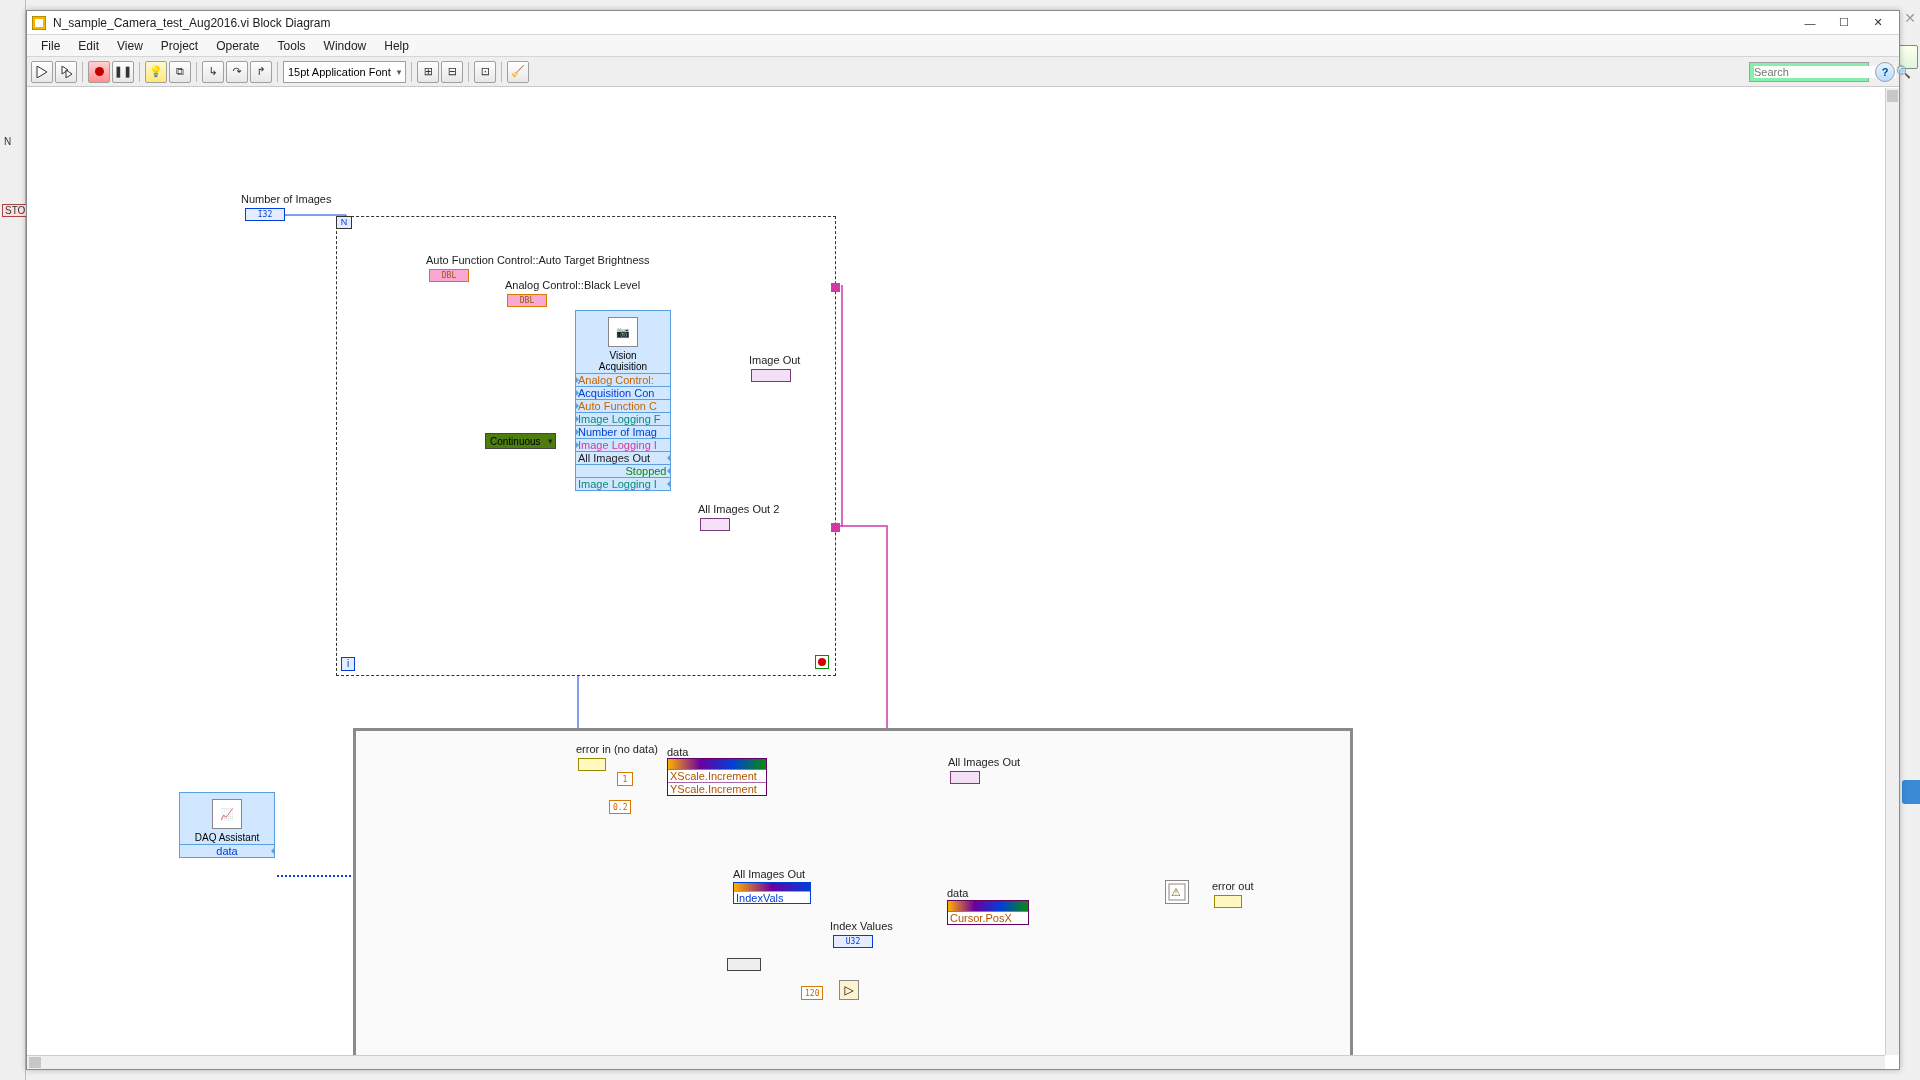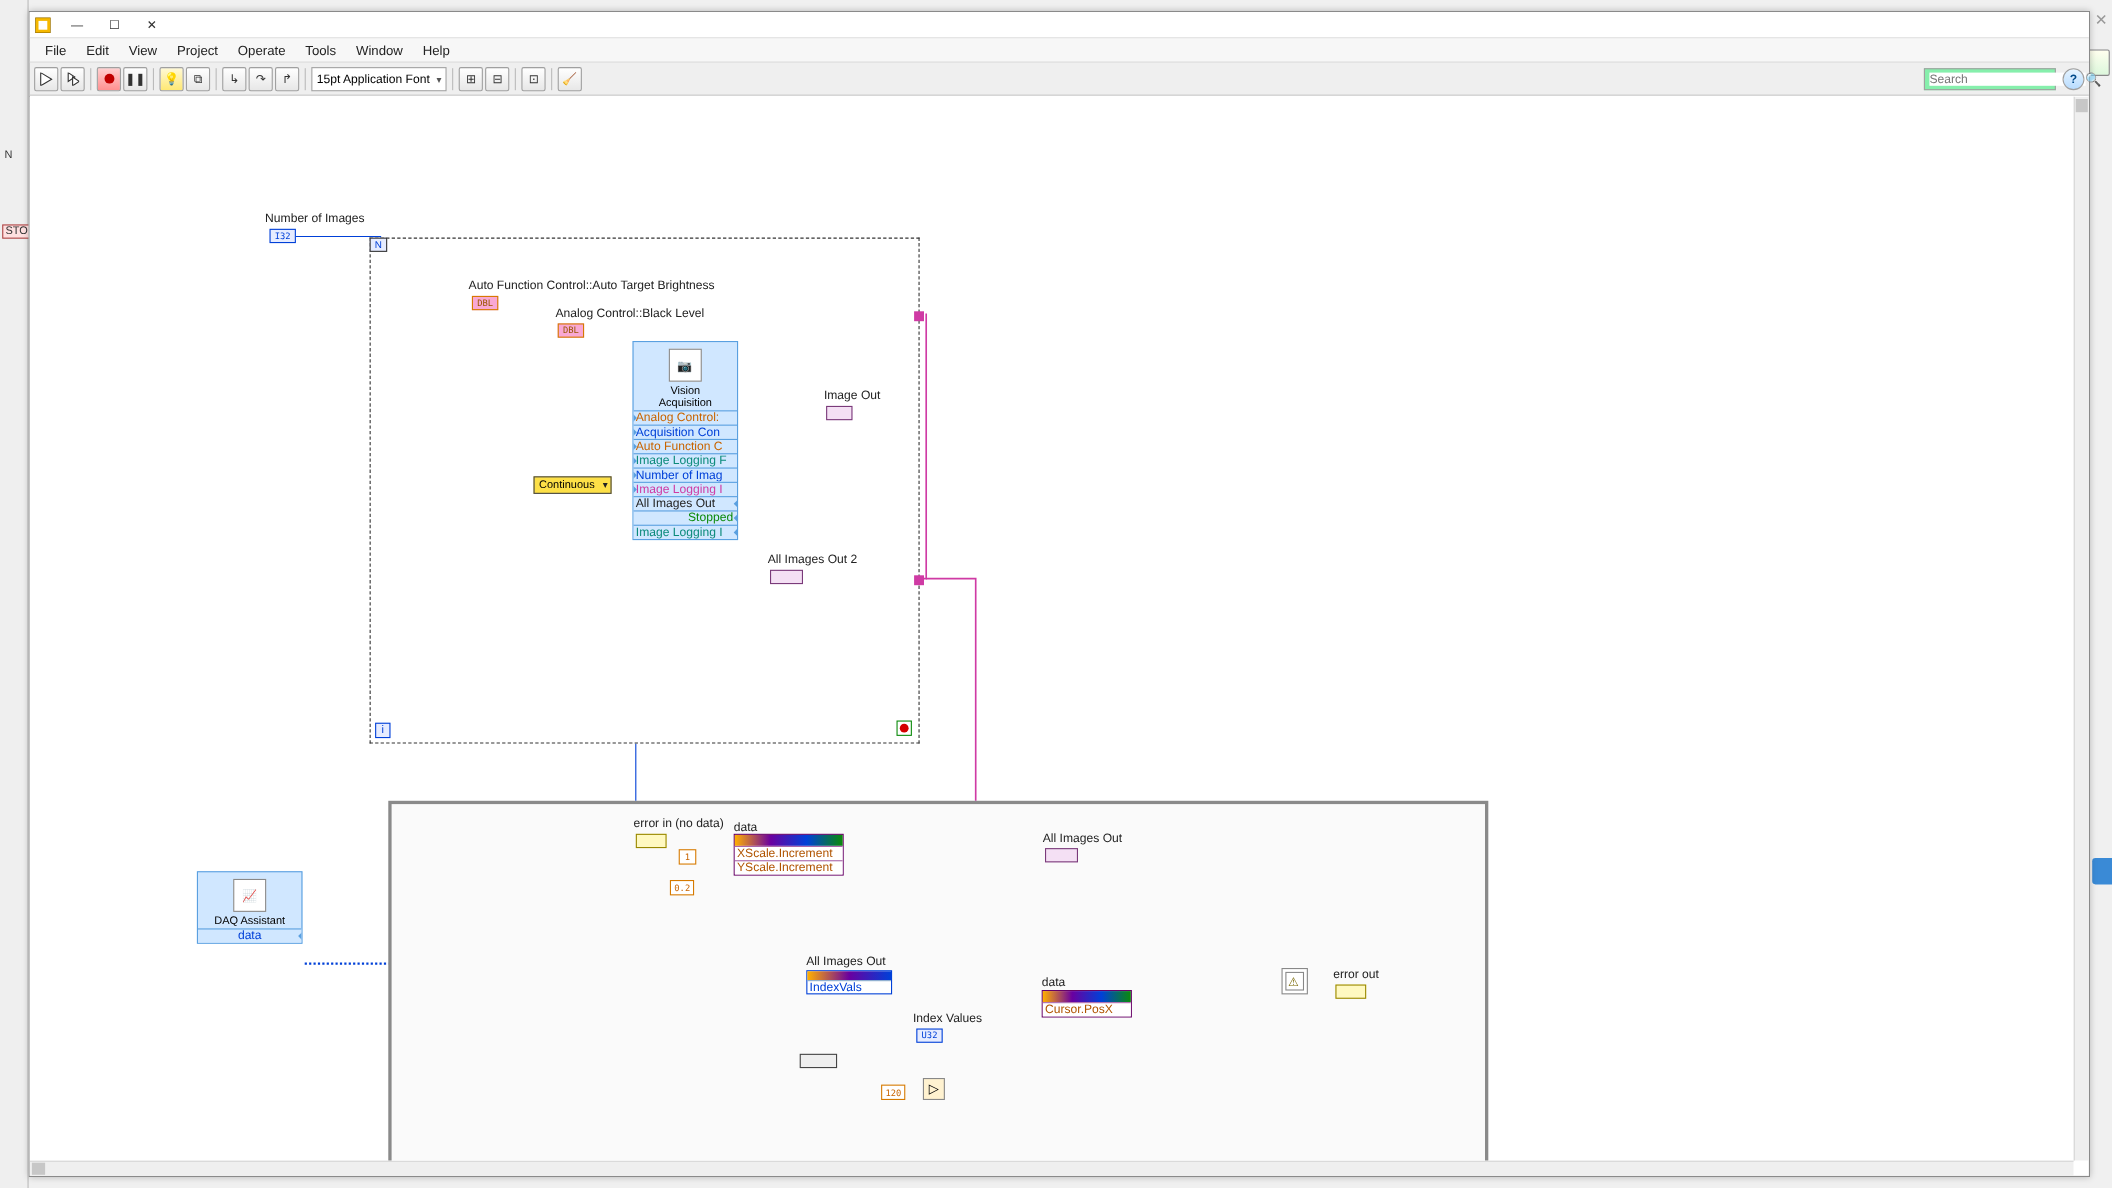--- a/index.html
+++ b/index.html
@@ -33,21 +33,21 @@
 
 .canvas { position:absolute; left:0; right:14px; top:77px; bottom:14px; background:#fff; overflow:hidden; }
 .vscroll { position:absolute; right:0; top:77px; bottom:14px; width:14px; background:#efefef; border-left:1px solid #ccc;}
 .vscroll .thumb { position:absolute; left:1px; right:1px; top:2px; height:12px; background:#c7c7c7;}
 .hscroll { position:absolute; left:0; right:14px; bottom:0; height:14px; background:#efefef; border-top:1px solid #ccc;}
 .hscroll .thumb{ position:absolute; top:1px; bottom:1px; left:2px; width:12px; background:#c7c7c7;}
 
 .label { position:absolute; font-size:11px; color:#222; white-space:nowrap; }
 
 
-.term { position:absolute; width:24px; height:13px; border:1px solid; font-size:8px; display:flex; align-items:center; justify-content:center; font-family:monospace; }
+.term { position:absolute; width:40px; height:13px; border:1px solid; font-size:8px; display:flex; align-items:center; justify-content:center; font-family:monospace; }
 .i32-ctrl { border-color:#0040d8; color:#0040d8; background:#e6ecff;}
 .dbl-ctrl { border-color:#d67a00; color:#9a5500; background:#f9a8d4;}
 .ind { border-color:#7a3a7a; color:#7a3a7a; background:#f4e0f4; }
 .err-ctrl { border-color:#998800; background:#fff9c0; color:#776600; width:28px; }
 .err-ind { border-color:#998800; background:#fff9c0; color:#776600; width:28px;}
 .i32-const { border-color:#d67a00; background:#fff; color:#c86400; padding:0 3px; width:auto; min-width:16px; height:14px;}
 .u32-ind { border-color:#0040d8; background:#e6ecff; color:#0040d8;}
 .arr-ind { border-color:#7a3a7a; background:#f4e0f4; color:#7a3a7a; width:30px;}
 
 
@@ -57,21 +57,21 @@
 .express .row { height:13px; border-top:1px solid #5aa0e0; background:#d0e7ff; font-size:9px; text-align:left; padding:0 2px; white-space:nowrap; overflow:hidden; position:relative;}
 .express .row .tri-l { position:absolute; left:-1px; top:2px; width:0;height:0;border-top:4px solid transparent;border-bottom:4px solid transparent;border-left:4px solid #5aa0e0;}
 .express .row .tri-r { position:absolute; right:-1px; top:2px; width:0;height:0;border-top:4px solid transparent;border-bottom:4px solid transparent;border-right:4px solid #5aa0e0;}
 .row.orange{ color:#c86400;}
 .row.blue{ color:#0040d8;}
 .row.pink{ color:#cf3aa4;}
 .row.green{ color:#0a8a0a;padding-left:48px;}
 .row.teal{ color:#0a8a7a;}
 .row.black{ color:#222;}
 
-.ring { position:absolute; border:1px solid #444; background:#fde047; height:16px; padding:0 14px 0 4px; font-size:10px; display:flex; align-items:center;}
+.ring { position:absolute; border:1px solid #444; background:#4d7c0f; height:16px; padding:0 14px 0 4px; font-size:10px; display:flex; align-items:center;}
 .ring::after{ content:"▾"; position:absolute; right:2px; font-size:9px; color:#222;}
 
 
 .forloop { position:absolute; border:1px dashed #333; background:#fff;}
 .forloop .N { position:absolute; left:-1px; top:-1px; width:16px; height:13px; border:1px solid #333; background:#e6ecff; font-size:9px; text-align:center; color:#0040d8;}
 .forloop .i { position:absolute; left:4px; bottom:4px; width:14px;height:14px; border:1px solid #0040d8; background:#e6ecff; color:#0040d8; font-size:10px; text-align:center;}
 .forloop .stopnode { position:absolute; right:6px; bottom:6px; width:14px; height:14px; border:1px solid #0a8a0a; background:#fff; display:flex; align-items:center; justify-content:center;}
 .forloop .stopnode .dot{ width:8px;height:8px;border-radius:50%; background:#d40000;}
 .tunnel { position:absolute; width:9px; height:9px; background:#0040d8; }
 .tunnel.pink { background:#cf3aa4; }
@@ -116,20 +116,21 @@
 </div>
 
 <div class="main-window">
   <div class="titlebar">
     <div class="appicon">
       <svg width="14" height="14">
           <rect x="0" y="0" width="14" height="14" fill="#f5b800" stroke="#8a6500"></rect>
           <rect x="3" y="3" width="8" height="8" fill="#fff"></rect>
         </svg>
     </div>
+    <div class="title">N_sample_Camera_test_Aug2016.vi Block Diagram</div>
     <div class="winbtns">
       <div class="winbtn">—</div>
       <div class="winbtn">☐</div>
       <div class="winbtn close">✕</div>
     </div>
   </div>
 
   <div class="menubar">
     <div class="menuitem">File</div>
     <div class="menuitem">Edit</div>

